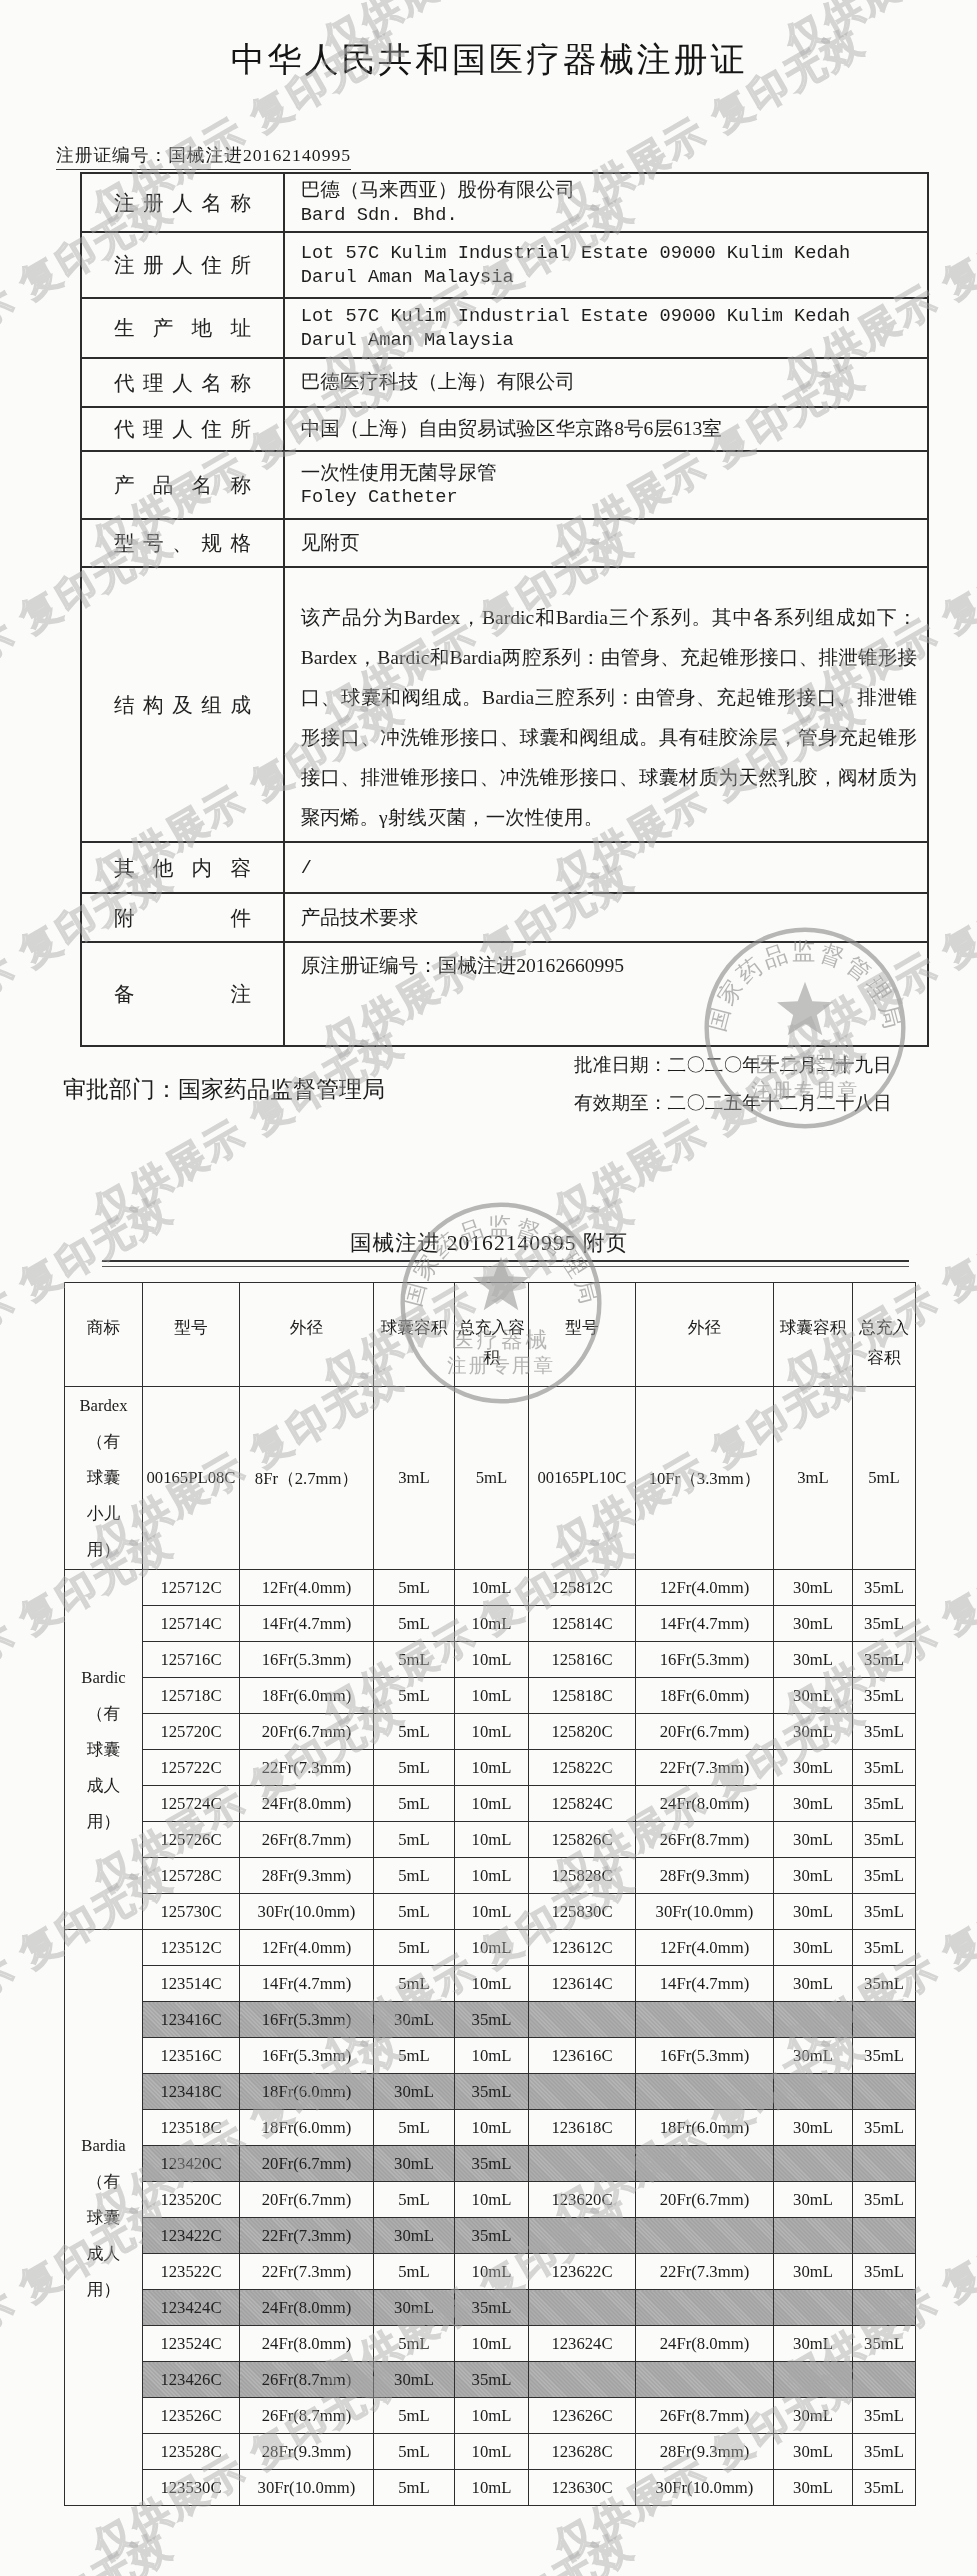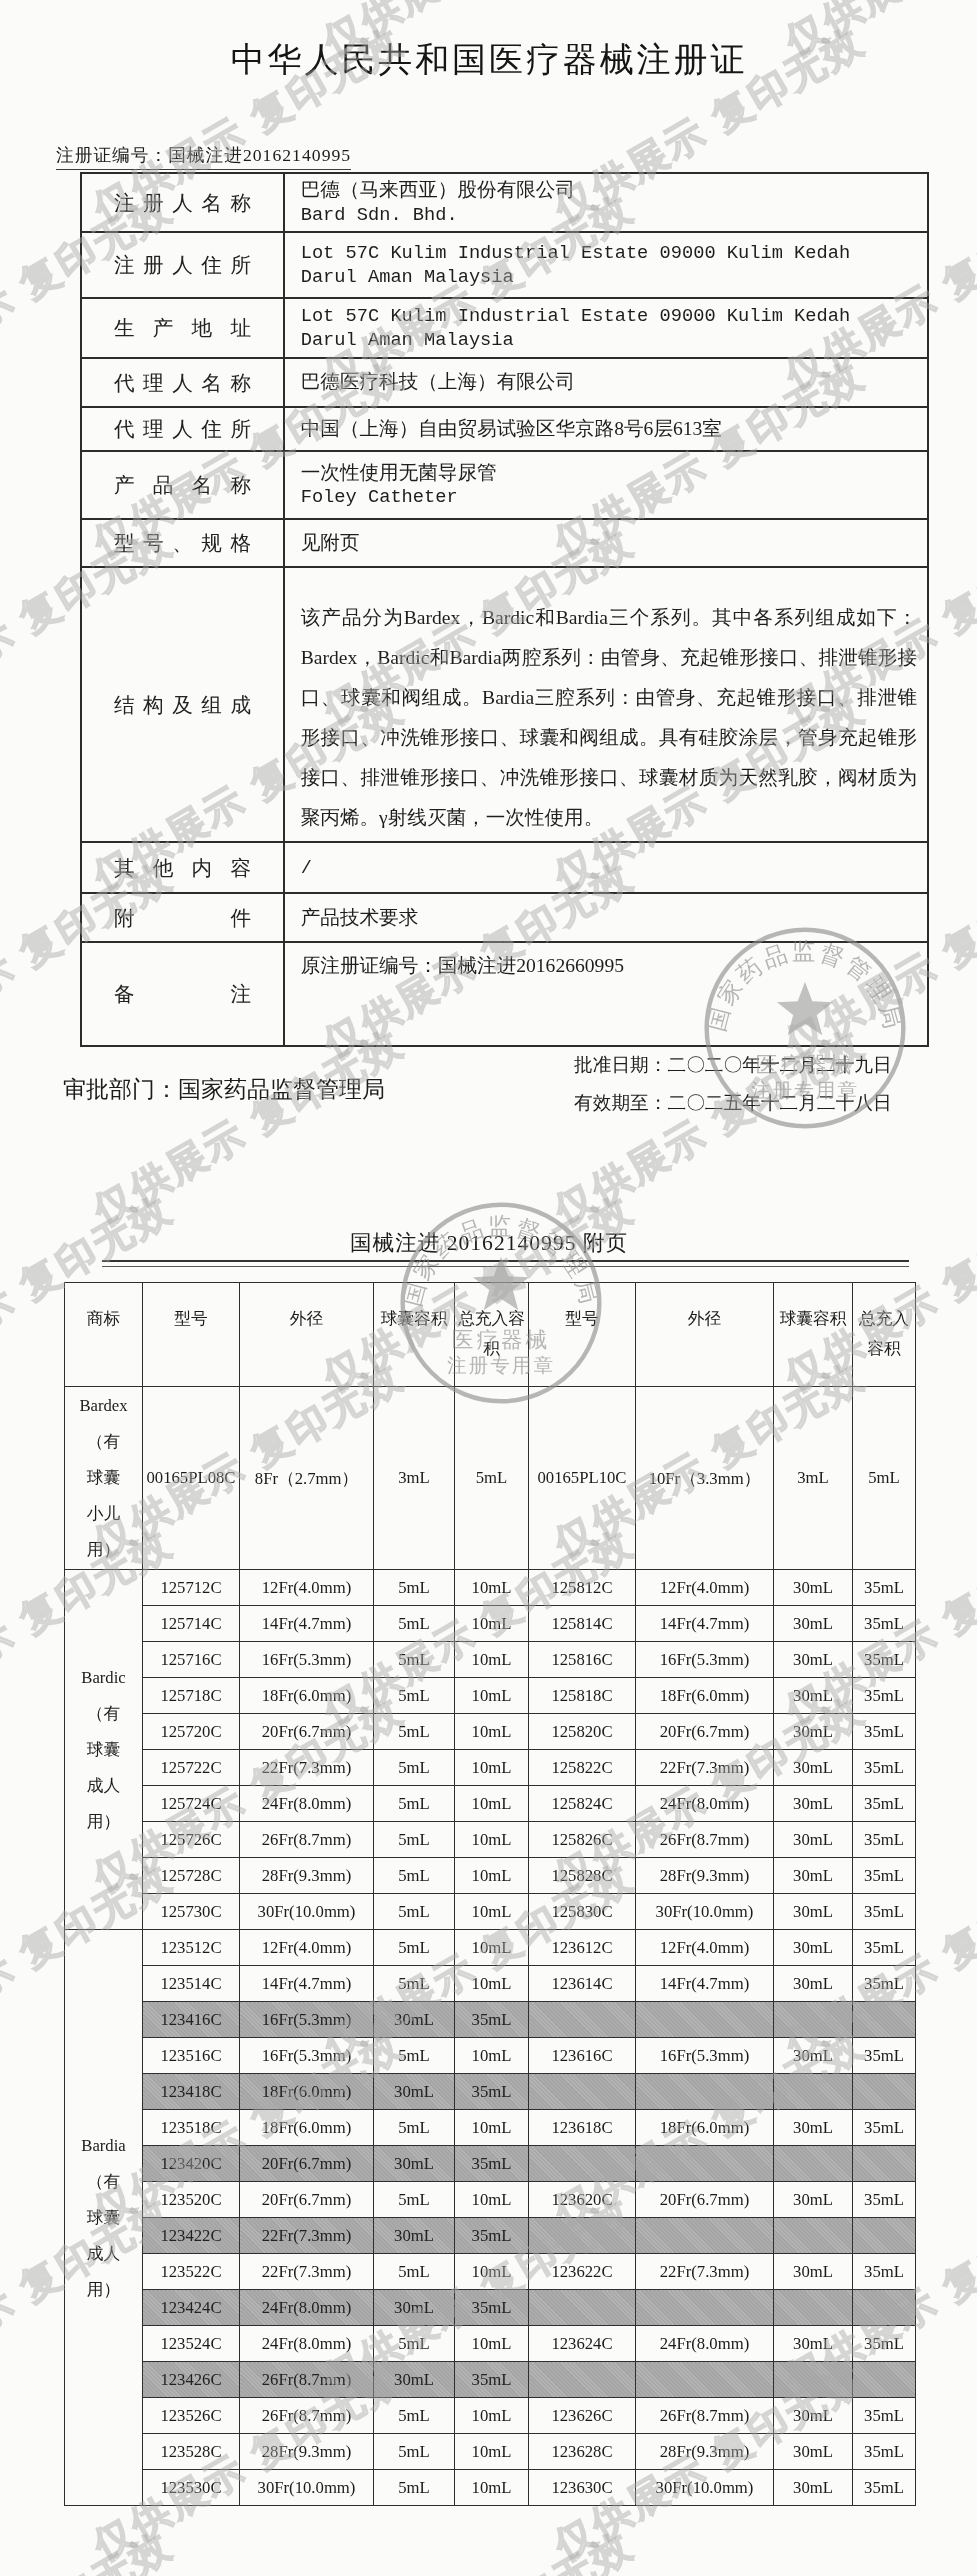--- a/index.html
+++ b/index.html
@@ -61,21 +61,21 @@
   }
   table.spec {
     position:absolute; left:64px; top:1282px; width:851px; z-index:2;
     border-collapse:collapse; table-layout:fixed; text-align:center;
   }
   table.spec td, table.spec th {
     border:1.5px solid #2e2e2e; font-size:16.7px; font-weight:normal;
     color:#1b1b1b; padding:1px 2.9px; overflow:hidden;
   }
   table.spec tr.hdr { height:104px; }
-  table.spec tr.hdr th { vertical-align:top; padding-top:21px; line-height:29.5px; }
+  table.spec tr.hdr th { vertical-align:top; padding-top:30px; line-height:29.5px; }
   table.spec tr.row-tall { height:182px; }
   table.spec tr.row-std  { height:36px; }
   td.brand-cell { vertical-align:middle; }
   .brand-line { line-height:36px; font-size:16.7px; }
   td.model-cell { word-break:break-all; }
   tr.shaded td {
     background:#ababab;
     background-image:repeating-linear-gradient(45deg, rgba(255,255,255,.18) 0 1px, rgba(0,0,0,.05) 1px 2.9px);
     color:#222;
   }

